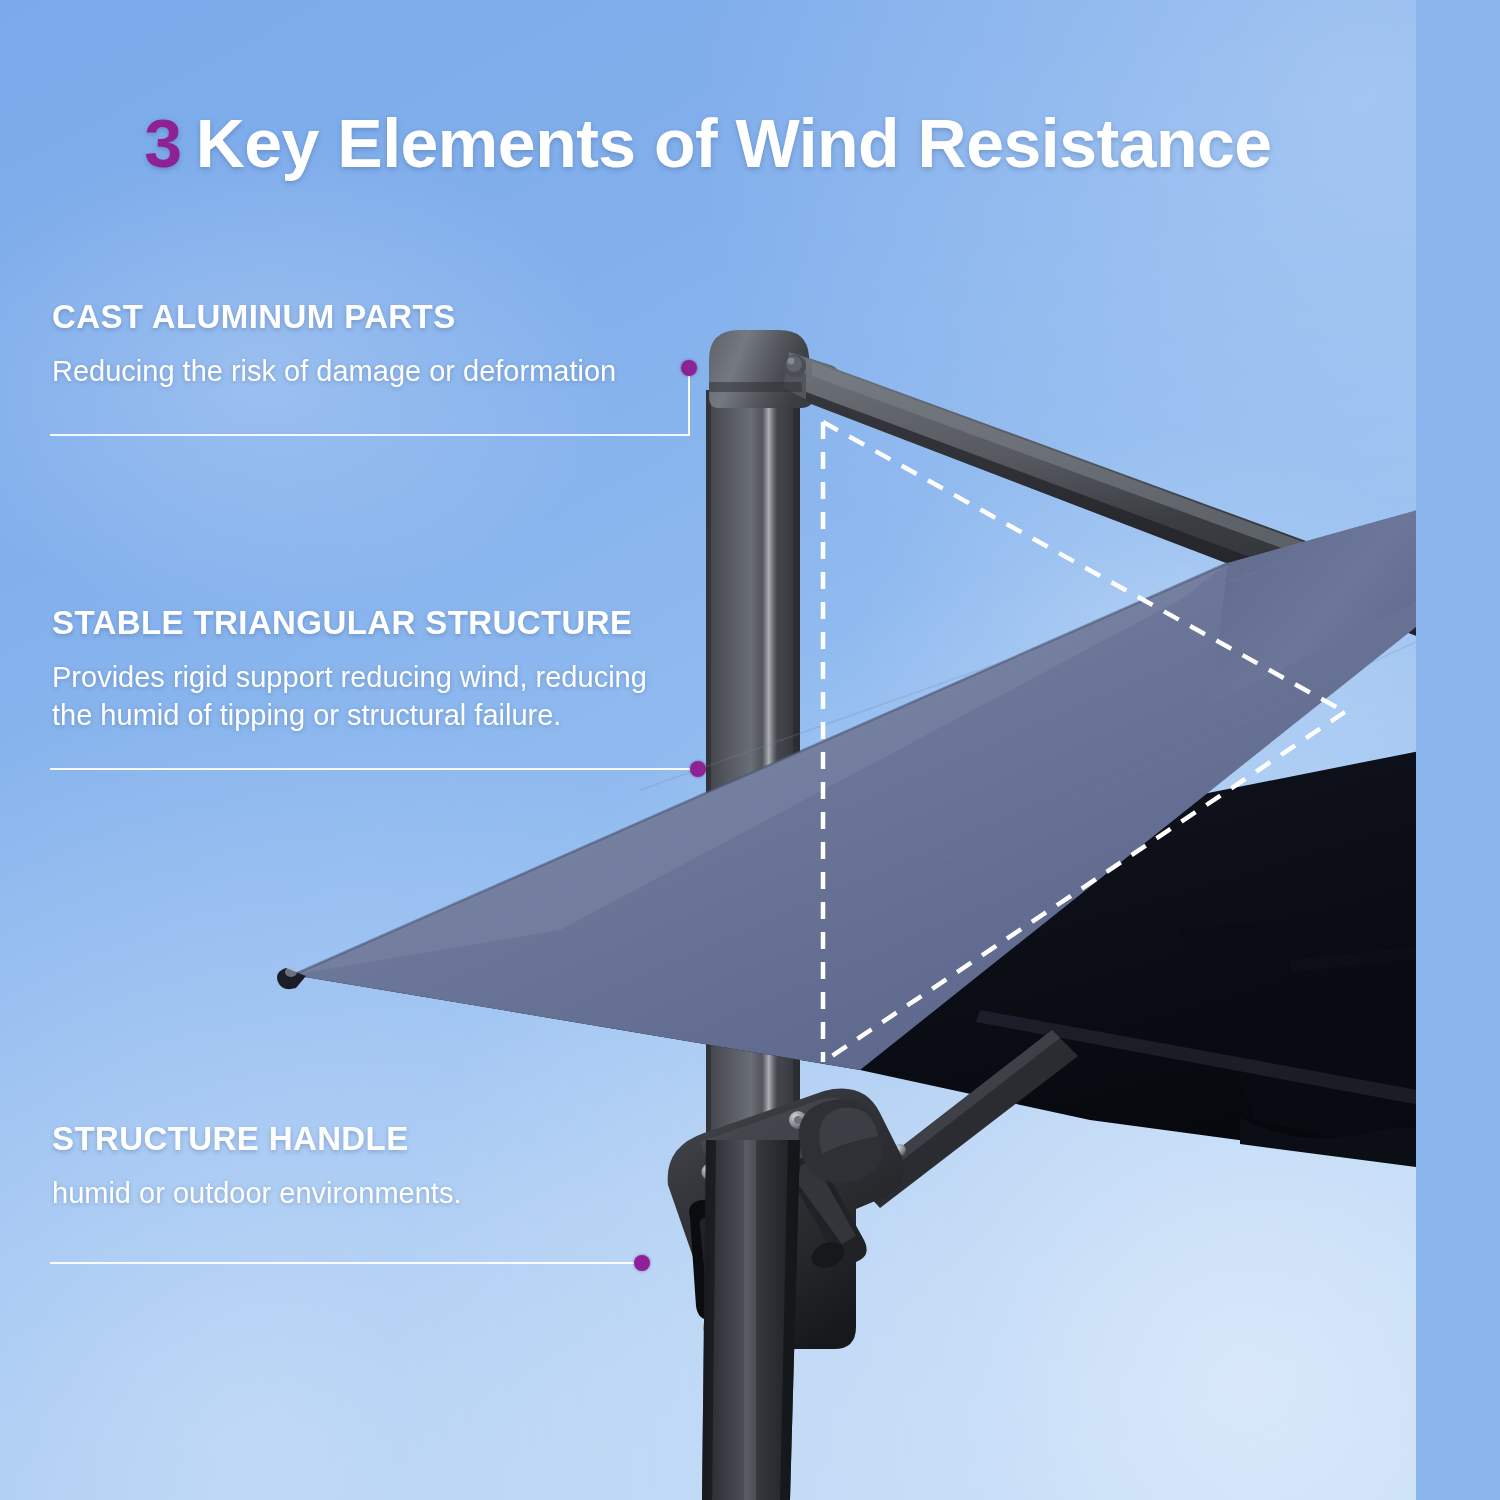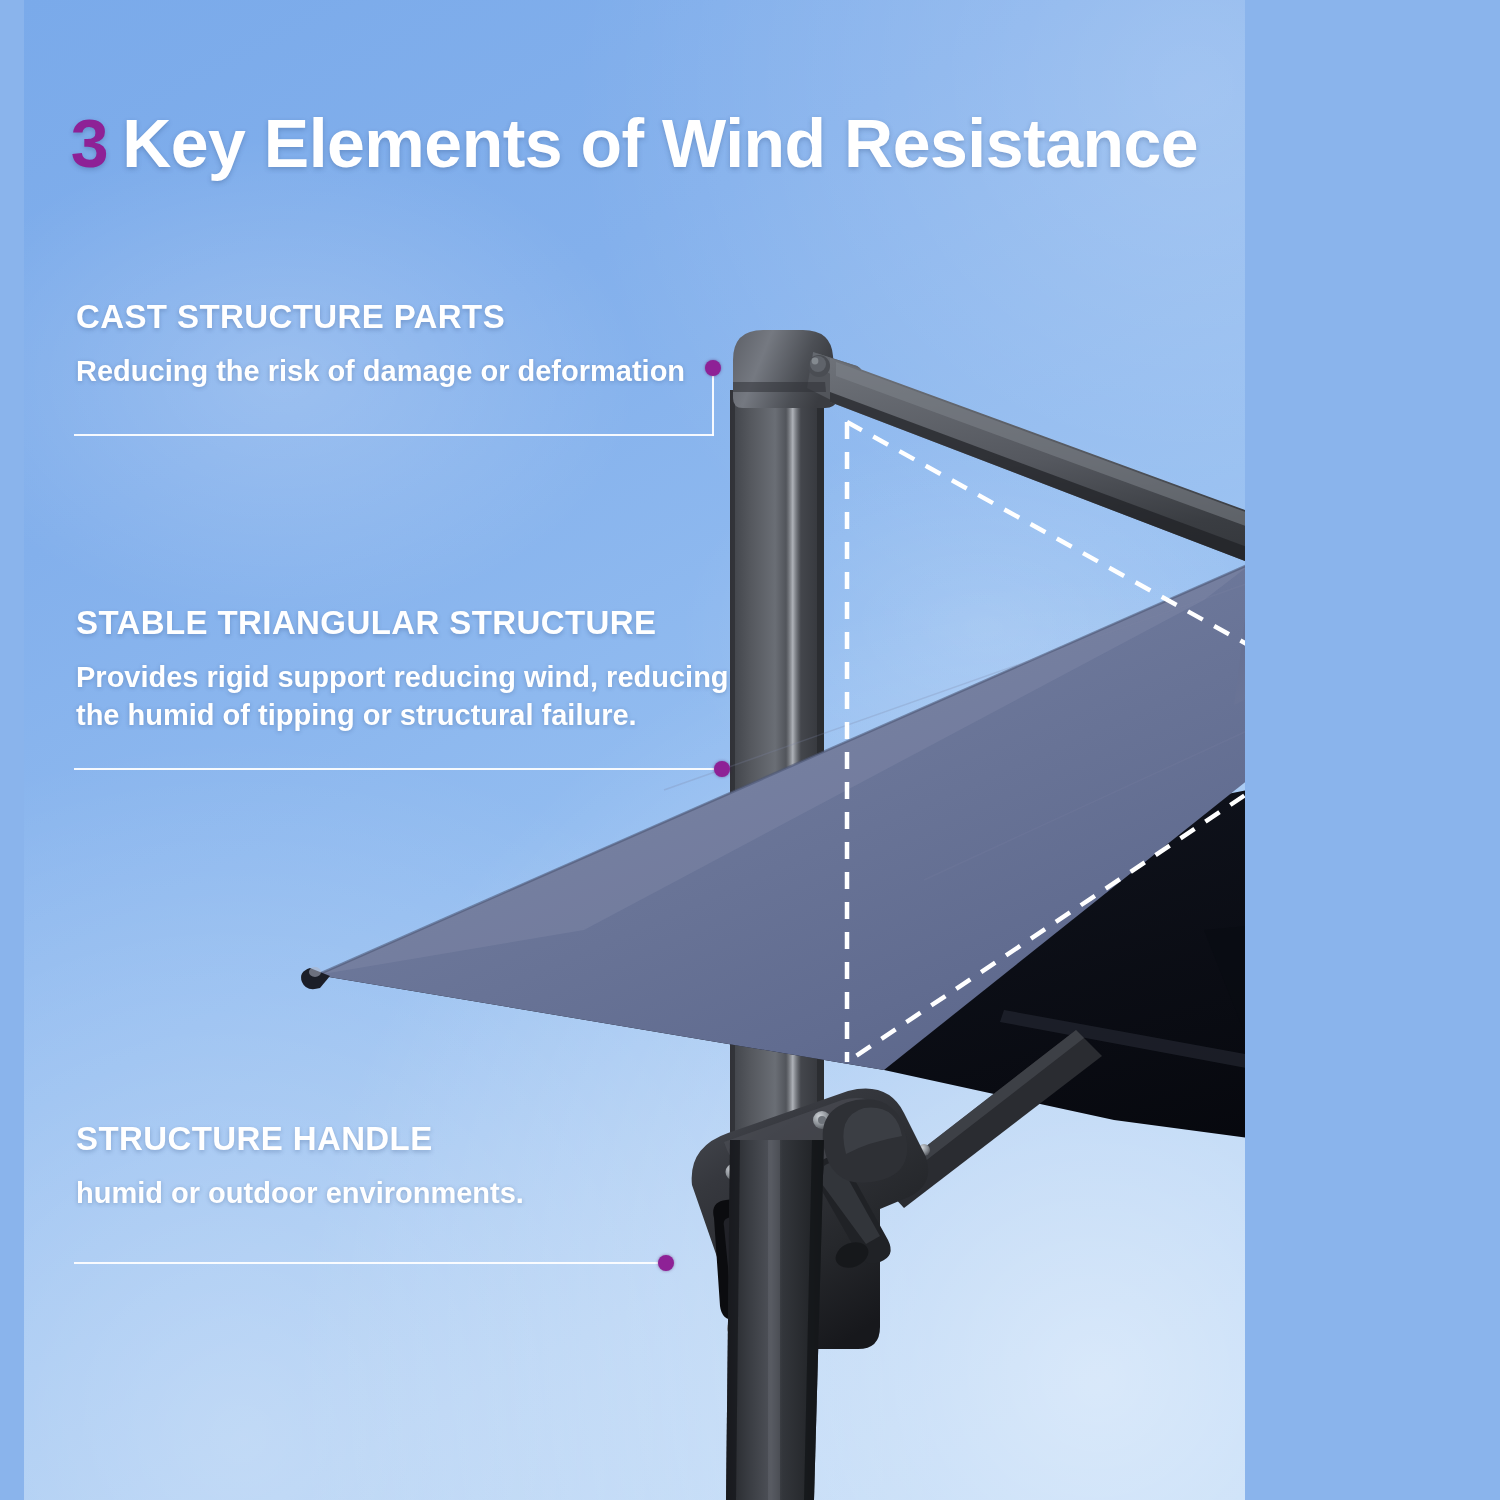--- a/index.html
+++ b/index.html
@@ -2,21 +2,21 @@
 <html><head>
 <meta charset="utf-8">
 <title>3 Key Elements of Wind Resistance</title>
 <style>
   html,body{margin:0;padding:0;}
   body{
     width:1500px;height:1500px;overflow:hidden;
     font-family:"Liberation Sans","DejaVu Sans",sans-serif;
     background:#8ab4ec;
   }
-  #stage{position:relative;width:1221px;height:1500px;overflow:hidden;margin-left:24px;}
+  #stage{position:relative;width:1416px;height:1500px;overflow:hidden;}
 
   
   .sky{position:absolute;inset:0;
     background:
       radial-gradient(circle at 88% 92%, rgba(255,255,255,.55) 0%, rgba(255,255,255,0) 46%),
       radial-gradient(circle at 18% 96%, rgba(255,255,255,.34) 0%, rgba(255,255,255,0) 40%),
       radial-gradient(circle at 96% 6%,  rgba(255,255,255,.22) 0%, rgba(255,255,255,0) 34%),
       linear-gradient(152deg,#7aaaea 0%,#83b0ec 26%,#92bcf0 52%,#a4c8f2 76%,#aed0f5 100%);
   }
   .haze1{position:absolute;left:-120px;top:120px;width:760px;height:520px;
@@ -28,21 +28,21 @@
   .title{position:absolute;left:0;right:0;top:104px;text-align:center;
     font-size:68px;font-weight:bold;letter-spacing:-0.5px;white-space:nowrap;
     text-shadow:0 2px 5px rgba(40,70,120,.30);}
   .title .num{color:#8e2196;margin-right:14px;}
   .title .rest{color:#ffffff;}
 
   
   .callout{position:absolute;left:52px;width:660px;}
   .c-head{color:#ffffff;font-weight:bold;font-size:33px;letter-spacing:.4px;
     text-shadow:0 2px 4px rgba(40,70,120,.28);margin:0 0 16px 0;white-space:nowrap;}
-  .c-body{color:#ffffff;font-size:29px;line-height:1.32;font-weight:700;
+  .c-body{color:#ffffff;font-size:29px;line-height:1.32;font-weight:400;
     text-shadow:0 1px 4px rgba(40,70,120,.30);}
   .c-body div{white-space:nowrap;}
 
   #callout1{top:298px;}
   #callout2{top:604px;}
   #callout3{top:1120px;}
 
   
   .conn{position:absolute;pointer-events:none;}
   .hline{position:absolute;height:2px;background:rgba(255,255,255,.92);}
@@ -221,21 +221,21 @@
       <path d="M823,422 L1345,712"></path>
       <path d="M1345,712 L823,1062"></path>
     </g>
   </svg>
 
   <div class="title">
     <span class="num">3</span><span class="rest">Key Elements of Wind Resistance</span>
   </div>
 
   <div class="callout" id="callout1">
-    <div class="c-head">CAST STRUCTURE PARTS</div>
+    <div class="c-head">CAST ALUMINUM PARTS</div>
     <div class="c-body">
       <div>Reducing the risk of damage or deformation</div>
     </div>
   </div>
   <div class="conn">
     <div class="hline" style="left:50px;top:434px;width:640px;"></div>
     <div class="vline" style="left:688px;top:372px;height:64px;"></div>
     <div class="dot" style="left:681px;top:360px;"></div>
   </div>
 

